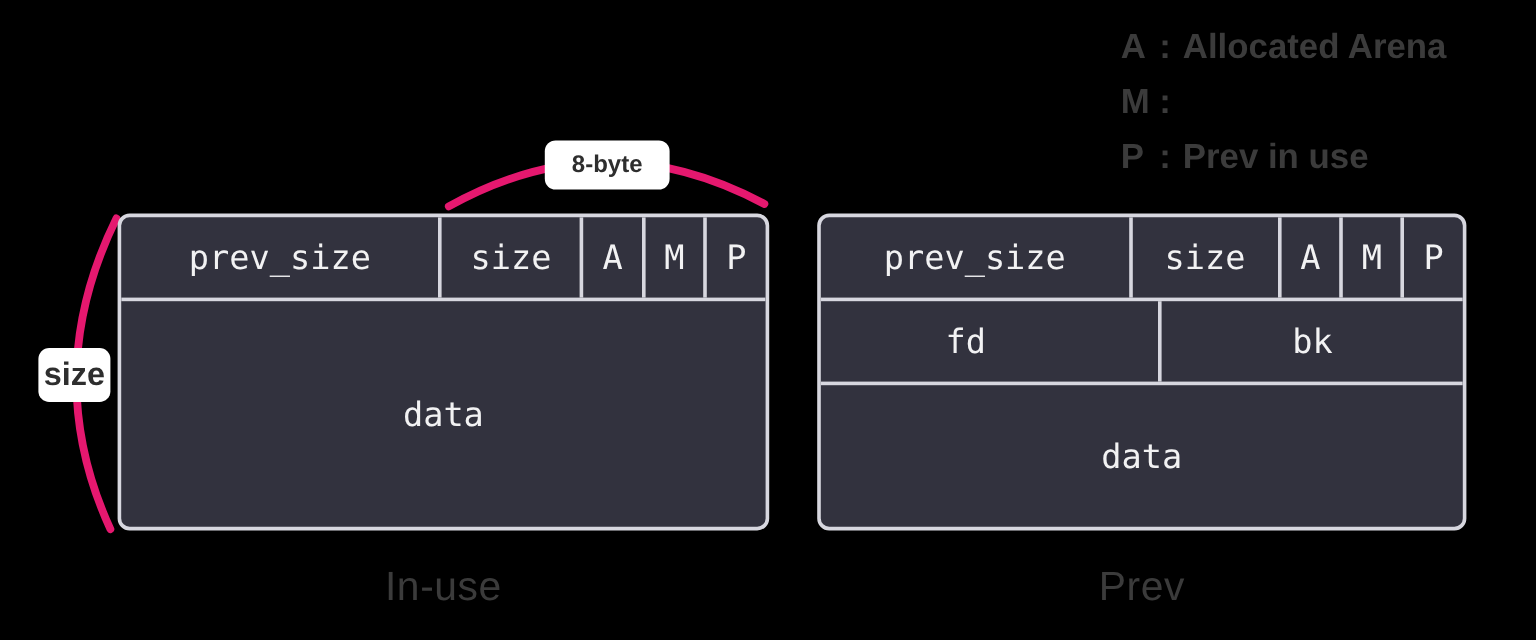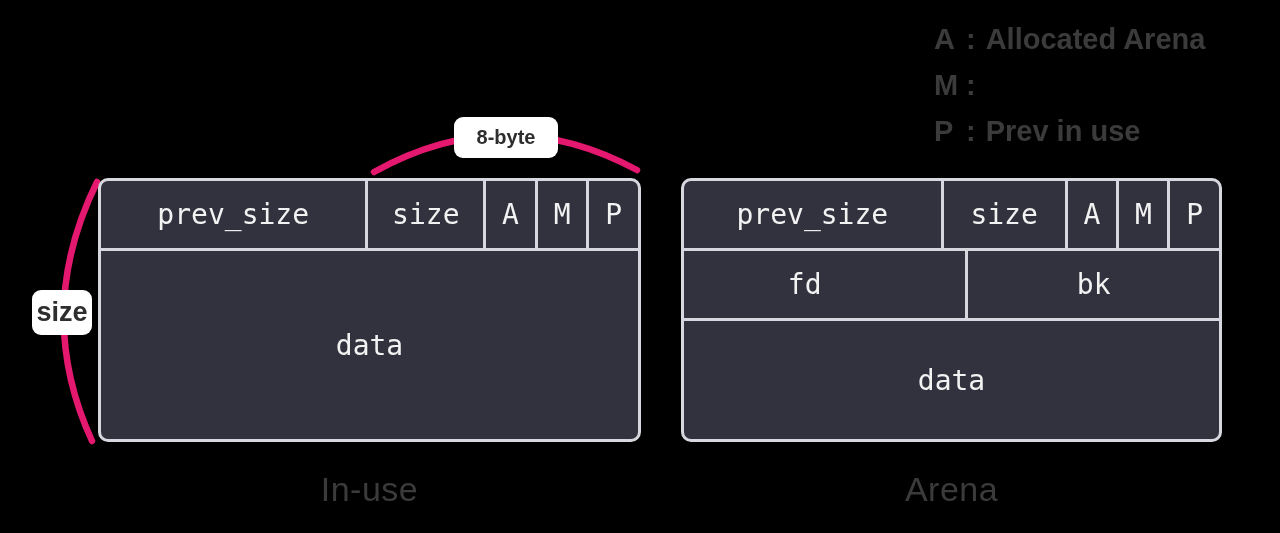--- a/index.html
+++ b/index.html
@@ -139,18 +139,18 @@
       <div class="cell" style="flex:50 0 0;">P</div>
     </div>
     <div class="row row-mid">
       <div class="cell" style="flex:263 0 0;">fd</div>
       <div class="cell" style="flex:273 0 0;margin-left:40px;">bk</div>
     </div>
     <div class="row row-fill">
       <div class="cell" style="flex:1 0 0;">data</div>
     </div>
   </div>
-  <div class="caption freed-caption">Arena</div>
+  <div class="caption freed-caption">Prev</div>
 
   <div class="badge byte-badge">8-byte</div>
   <div class="badge size-badge">size</div>
 
 </div>
 
 </body></html>

